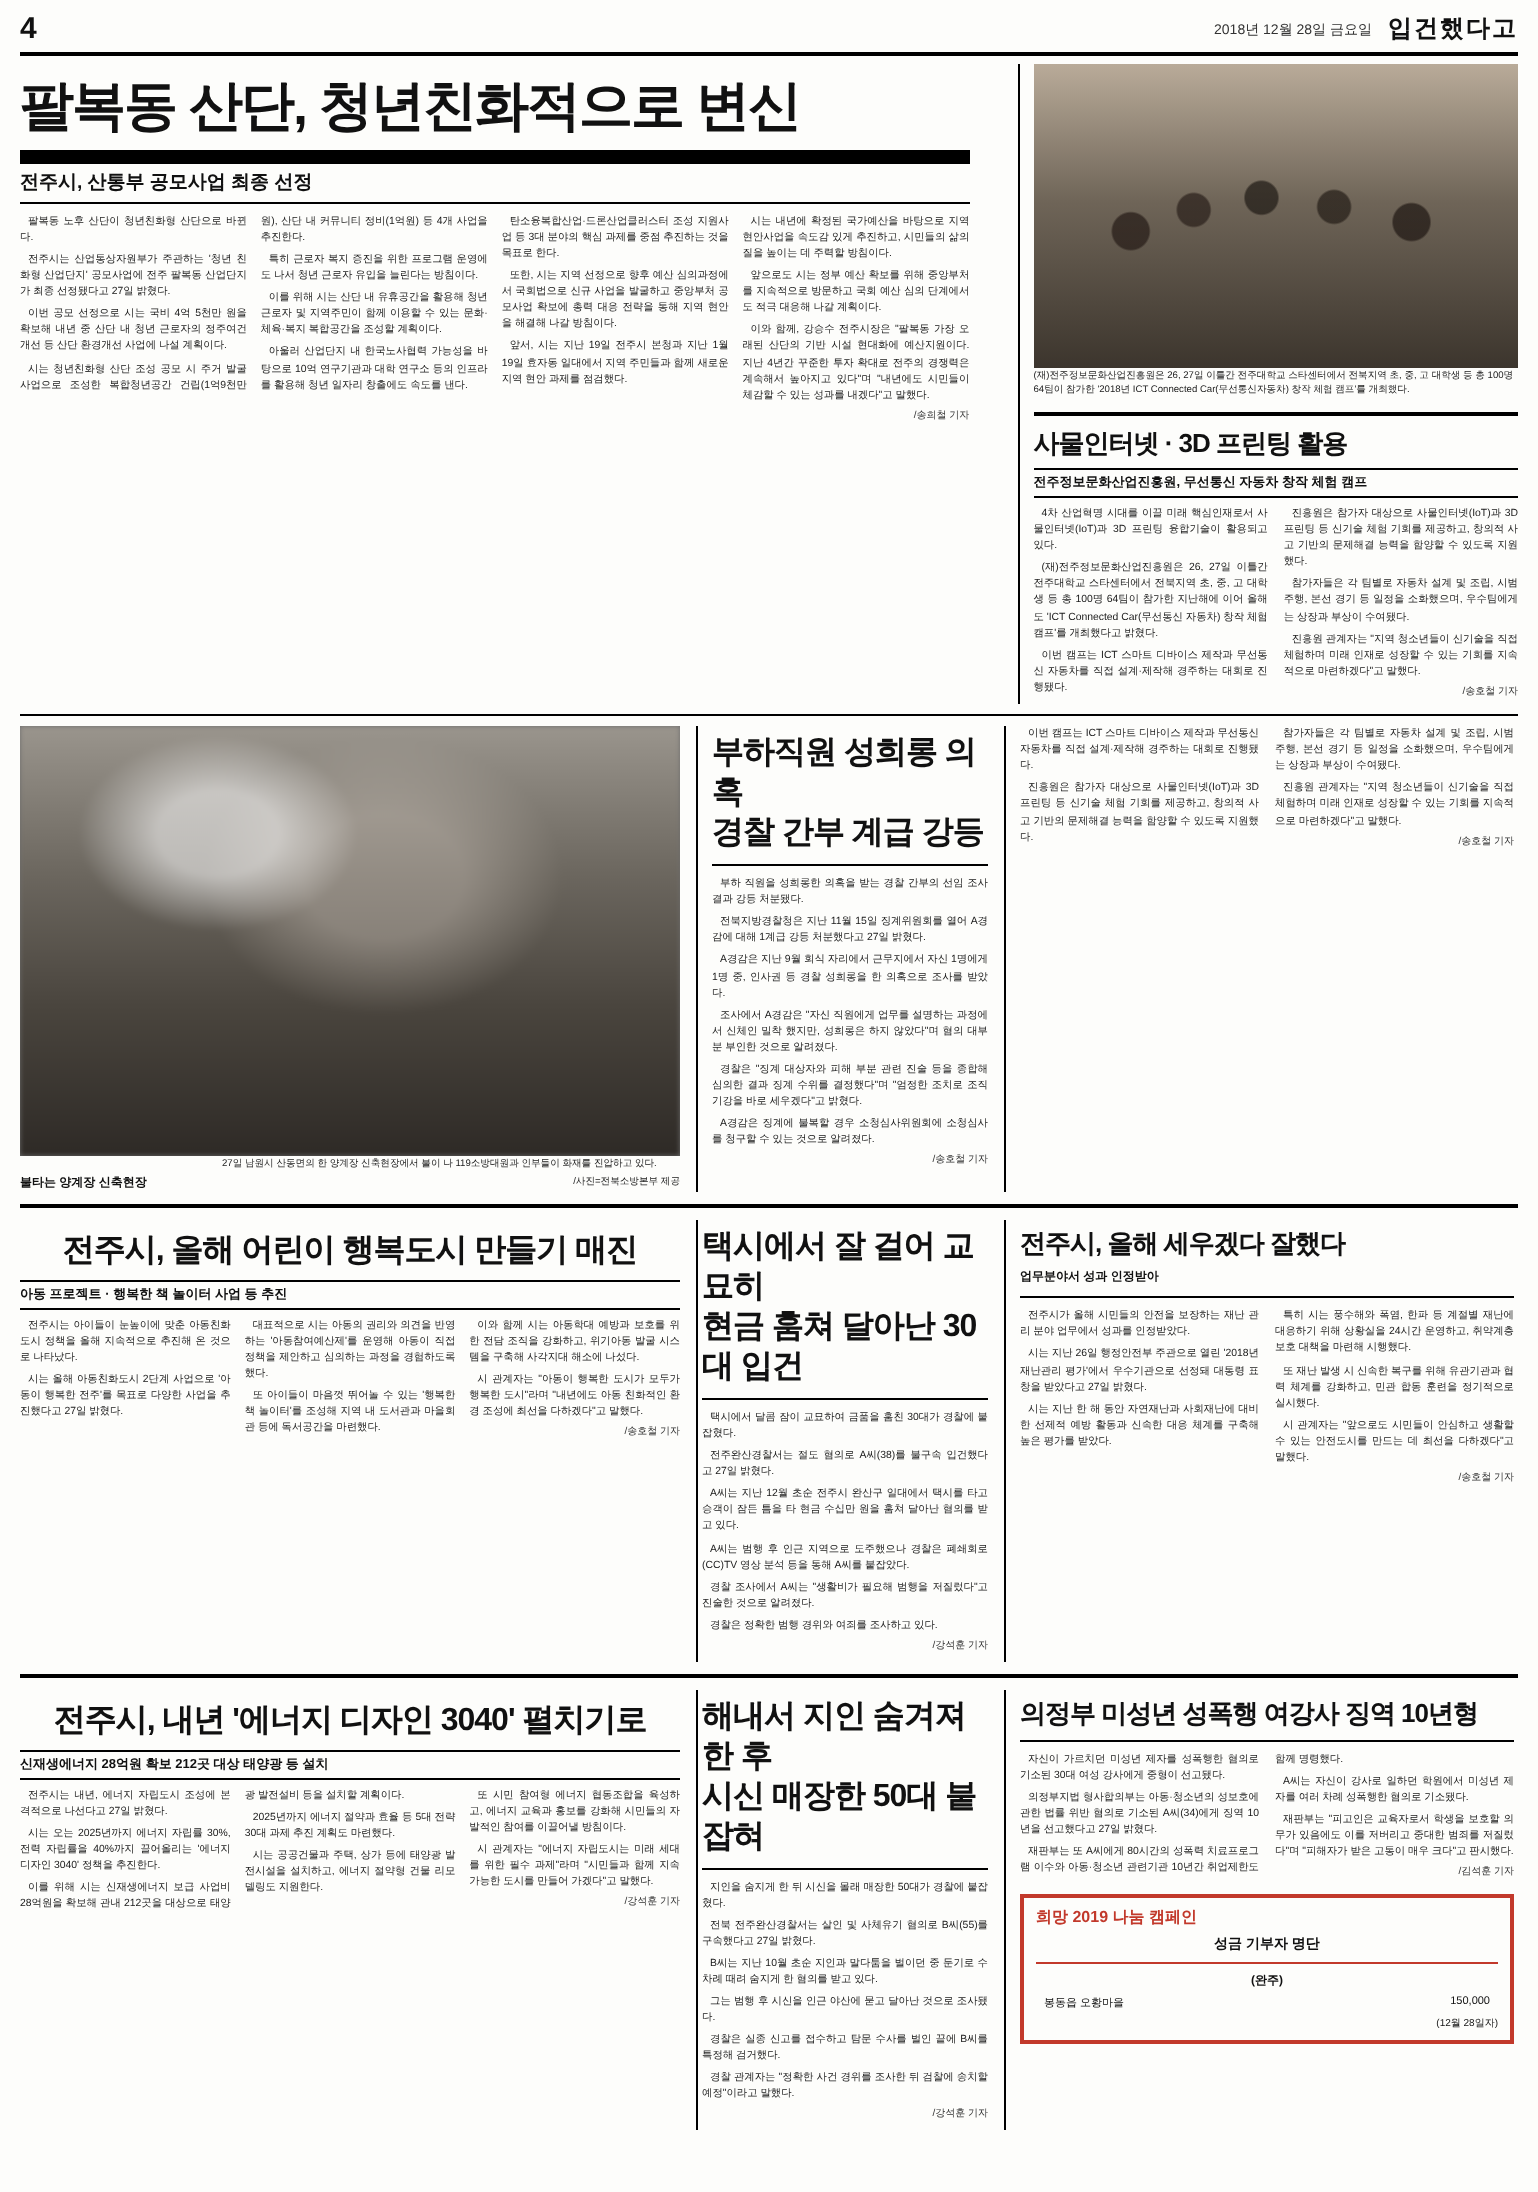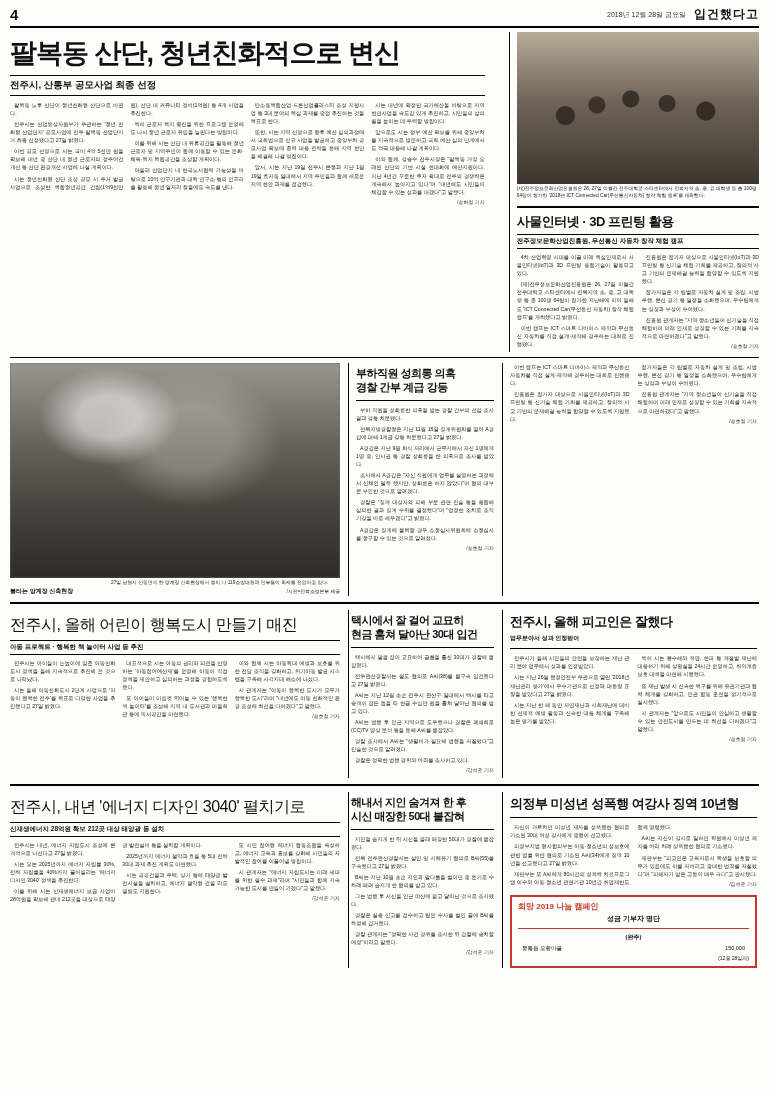--- a/index.html
+++ b/index.html
@@ -24,21 +24,21 @@
   .mh-right { display:flex; align-items:center; gap:8px; justify-content:flex-end; width:230px; }
   .mh-date { font-size:7px; color:#333; }
   .mh-title { font-size:12px; font-weight:bold; letter-spacing:1px; }
 
   
   .hl-main {
     font-size: 27px; font-weight: bold; letter-spacing:-1px; line-height:1.15;
     margin: 6px 0 6px 0;
   }
   .subhead {
-    font-size: 9.5px; font-weight:bold; border-top:1px solid #000000; border-bottom:1px solid #000;
+    font-size: 9.5px; font-weight:bold; border-top:7px solid #000000; border-bottom:1px solid #000;
     padding: 3px 0; margin-bottom:5px;
   }
   .body-col { font-size:5.2px; line-height:1.55; text-align:justify; color:#1a1a1a; }
   .body-col p { margin:0 0 3px 0; text-indent:4px; }
   .cols-2 { column-count:2; column-gap:8px; }
   .cols-3 { column-count:3; column-gap:7px; }
   .cols-4 { column-count:4; column-gap:7px; }
 
   .hr-thin { border:0; border-top:1px solid #000; margin:5px 0; }
   .hr-thick { border:0; border-top:2px solid #000; margin:6px 0; }
@@ -71,23 +71,23 @@
   .photo.fire .ph-noise {
     background:
       radial-gradient(ellipse at 30% 25%, rgba(255,255,255,.55) 0 30px, transparent 70px),
       radial-gradient(ellipse at 55% 35%, rgba(220,210,200,.35) 0 40px, transparent 90px),
       linear-gradient(180deg, #9a958d 0%, #6b665e 35%, #4a453e 65%, #2e2a26 100%);
   }
   .photo.blur .ph-noise {
     filter: blur(1.2px);
   }
 
-  .sec-title-lg { font-size:16px; font-weight:normal; letter-spacing:-0.5px; margin:5px 0 4px; }
+  .sec-title-lg { font-size:16px; font-weight:bold; letter-spacing:-0.5px; margin:5px 0 4px;text-align:center; }
   .sec-title-md { font-size:13px; font-weight:bold; letter-spacing:-0.5px; line-height:1.25; margin:4px 0 4px; }
-  .sec-title-sm { font-size:11px; font-weight:bold; letter-spacing:-0.5px; line-height:1.25; margin:4px 0 4px; }
+  .sec-title-sm { font-size:16px; font-weight:bold; letter-spacing:-0.5px; line-height:1.25; margin:4px 0 4px; }
   .kicker { font-size:6.5px; font-weight:bold; border-top:1px solid #000; border-bottom:1px solid #000; padding:2px 0; margin:3px 0 4px; }
   .kicker2 { font-size:6px; font-weight:bold; margin:3px 0 3px; }
 
   .mid-row { display:flex; gap:8px; margin-top:4px; }
   .mid-left { width: 330px; }
   .mid-mid  { width: 146px; border-left:1px solid #000; padding-left:7px; }
   .mid-right{ width: 255px; border-left:1px solid #000; padding-left:7px; }
 
   .bot-row { display:flex; gap:8px; margin-top:4px; }
   .bot-a { width: 330px; }
@@ -230,21 +230,21 @@
         <p>전주완산경찰서는 절도 혐의로 A씨(38)를 불구속 입건했다고 27일 밝혔다.</p>
         <p>A씨는 지난 12월 초순 전주시 완산구 일대에서 택시를 타고 승객이 잠든 틈을 타 현금 수십만 원을 훔쳐 달아난 혐의를 받고 있다.</p>
         <p>A씨는 범행 후 인근 지역으로 도주했으나 경찰은 폐쇄회로(CC)TV 영상 분석 등을 통해 A씨를 붙잡았다.</p>
         <p>경찰 조사에서 A씨는 "생활비가 필요해 범행을 저질렀다"고 진술한 것으로 알려졌다.</p>
         <p>경찰은 정확한 범행 경위와 여죄를 조사하고 있다.</p>
         <p class="byline">/강석훈 기자</p>
       </div>
     </div>
 
     <div class="bot-c">
-      <div class="sec-title-md">전주시, 올해 피고인은 잘했다</div>
+      <div class="sec-title-md">전주시, 올해 세우겠다 잘했다</div>
       <div class="kicker2">업무분야서 성과 인정받아</div>
       <hr class="hr-thin">
       <div class="body-col cols-2">
         <p>전주시가 올해 시민들의 안전을 보장하는 재난 관리 분야 업무에서 성과를 인정받았다.</p>
         <p>시는 지난 26일 행정안전부 주관으로 열린 '2018년 재난관리 평가'에서 우수기관으로 선정돼 대통령 표창을 받았다고 27일 밝혔다.</p>
         <p>시는 지난 한 해 동안 자연재난과 사회재난에 대비한 선제적 예방 활동과 신속한 대응 체계를 구축해 높은 평가를 받았다.</p>
         <p>특히 시는 풍수해와 폭염, 한파 등 계절별 재난에 대응하기 위해 상황실을 24시간 운영하고, 취약계층 보호 대책을 마련해 시행했다.</p>
         <p>또 재난 발생 시 신속한 복구를 위해 유관기관과 협력 체계를 강화하고, 민관 합동 훈련을 정기적으로 실시했다.</p>
         <p>시 관계자는 "앞으로도 시민들이 안심하고 생활할 수 있는 안전도시를 만드는 데 최선을 다하겠다"고 말했다.</p>
         <p class="byline">/송호철 기자</p>

